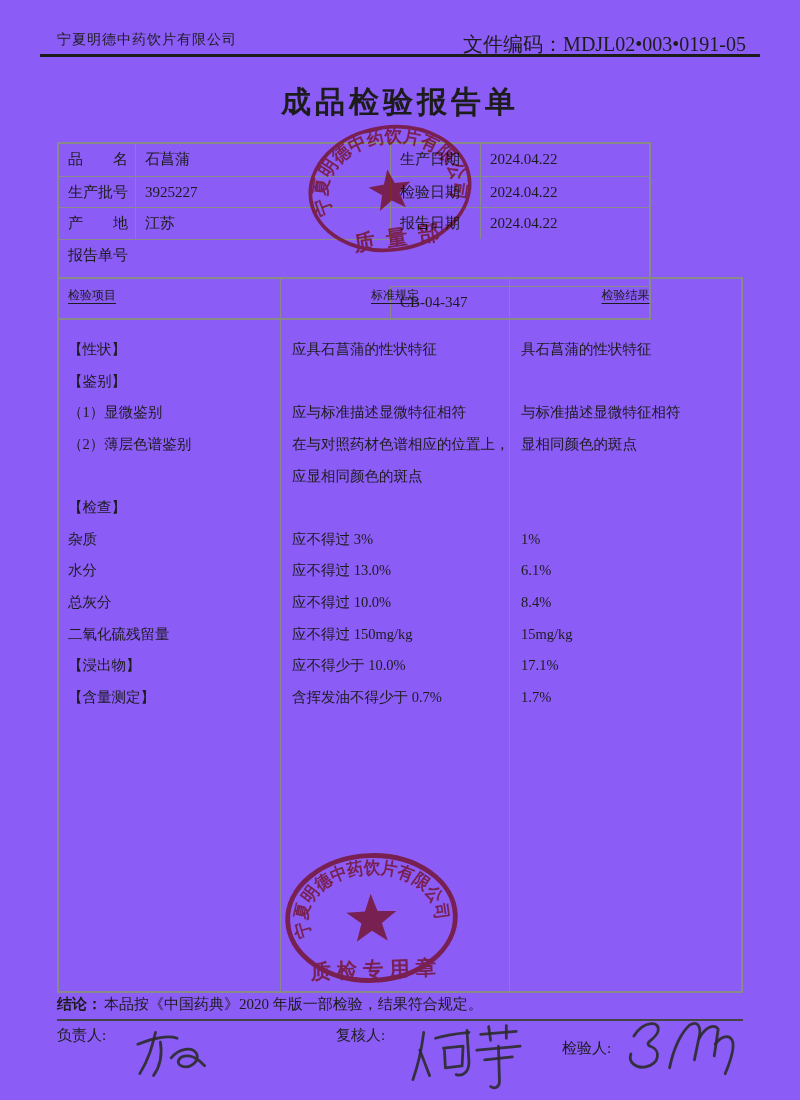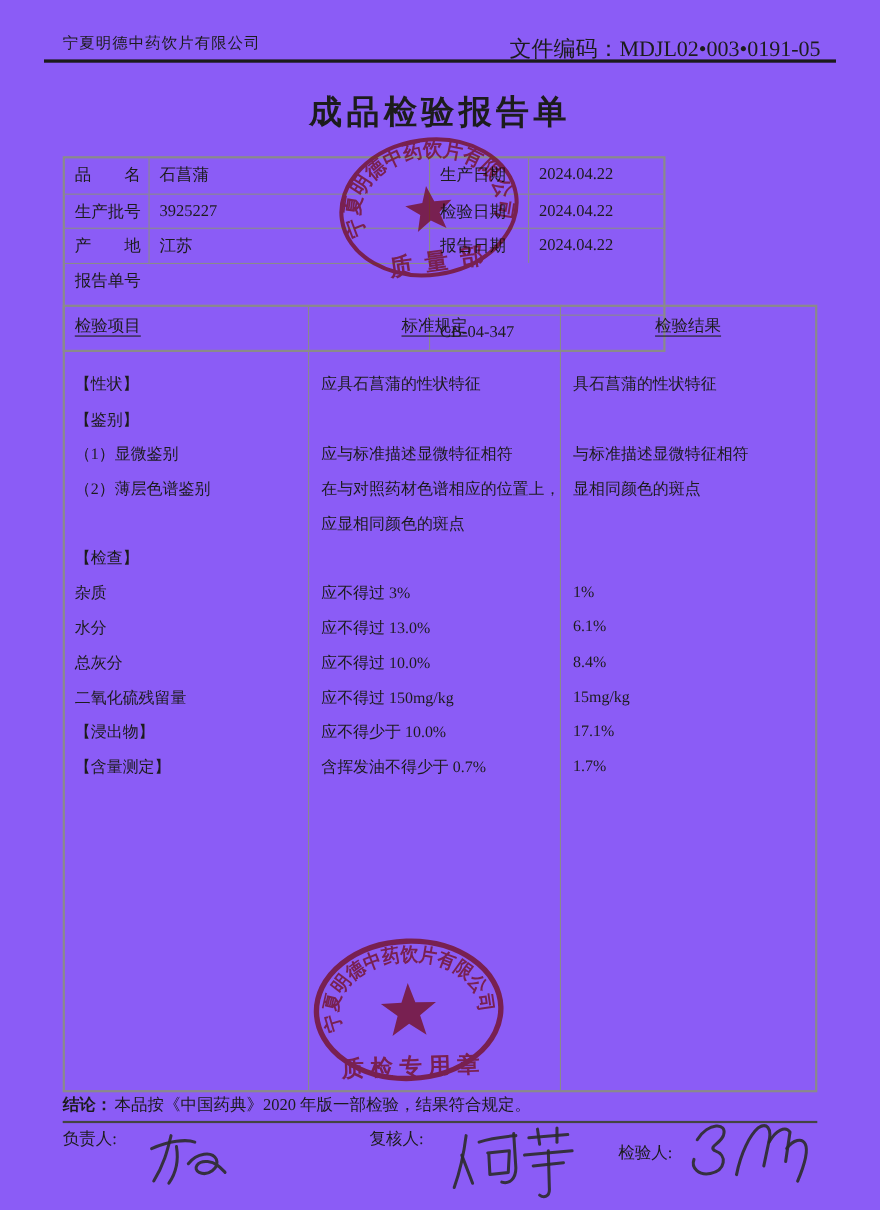--- a/index.html
+++ b/index.html
@@ -8,37 +8,37 @@
     font-family:"Liberation Serif","DejaVu Serif",serif;color:#1c1c1c;
   }
   
   .hdr-company{position:absolute;left:57px;top:31px;font-size:14px;letter-spacing:1px;}
   .hdr-code{position:absolute;right:54px;top:31px;font-size:20px;}
   .hdr-rule{position:absolute;left:40px;top:54px;width:720px;height:3px;background:#1b1b1b;}
   
   .doc-title{position:absolute;left:0;top:82px;width:100%;text-align:center;
     font-size:30px;font-weight:bold;letter-spacing:4px;}
   
-  .info-table{position:absolute;left:57px;top:142px;width:548px;box-sizing:border-box;
+  .info-table{position:absolute;left:57px;top:142px;width:594px;box-sizing:border-box;
     border:2px solid #8a8a8a;display:grid;grid-template-columns:76px 255px 90px 1fr;}
   .ic{height:31.7px;display:flex;align-items:center;font-size:15px;box-sizing:border-box;
     padding-left:9px;background:transparent;}
   .ic.bl{border-left:1.5px solid #8a8a8a;}
   .ic.bt{border-top:1.5px solid #8a8a8a;text-align:center;}
   .ic.sp-a{grid-column:1/3;}
   .ic.sp-b{grid-column:3/5;margin-top:47px;}
   
   .main-table{position:absolute;left:57px;top:277px;width:686px;height:716px;box-sizing:border-box;
     border:2px solid #8a8a8a;display:grid;grid-template-columns:222px 229px 1fr;
     grid-template-rows:55px repeat(12,31.6px) 1fr;}
   .mc{display:flex;align-items:center;font-size:14.5px;box-sizing:border-box;overflow:hidden;white-space:nowrap;}
   .mc.c1{border-right:1.5px solid #8a8a8a;padding-left:9px;}
   .mc.c2{border-right:1.5px solid #8a8a8a;padding-left:11px;}
   .mc.c3{padding-left:11px;}
-  .mc.hd{align-items:flex-start;padding-top:8px;font-size:15px;}
+  .mc.hd{align-items:flex-start;padding-top:8px;font-size:12px;}
   .mc.hd.cen{justify-content:center;padding-left:0;}
   .u{text-decoration:underline;text-underline-offset:4px;}
   
   .conclusion{position:absolute;left:57px;top:995px;width:686px;height:26px;box-sizing:border-box;
     border-bottom:2px solid #444;display:flex;align-items:flex-start;font-size:15px;}
   .conclusion b{font-weight:bold;margin-right:2px;}
   
   .sig-label{position:absolute;top:1026px;font-size:15px;}
   .sig-svg{position:absolute;}
   .sig-svg path{fill:none;stroke:#2b2b2b;stroke-width:2.8;stroke-linecap:round;stroke-linejoin:round;opacity:.9;}

